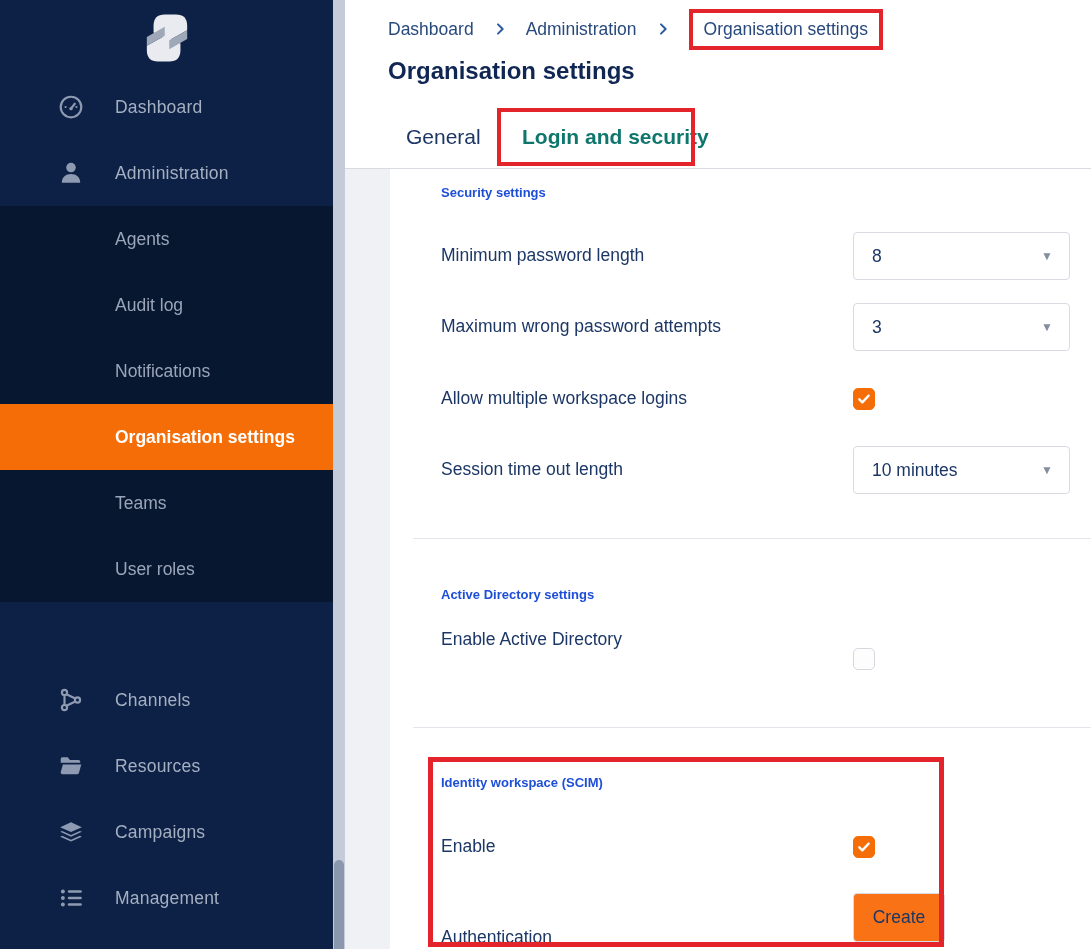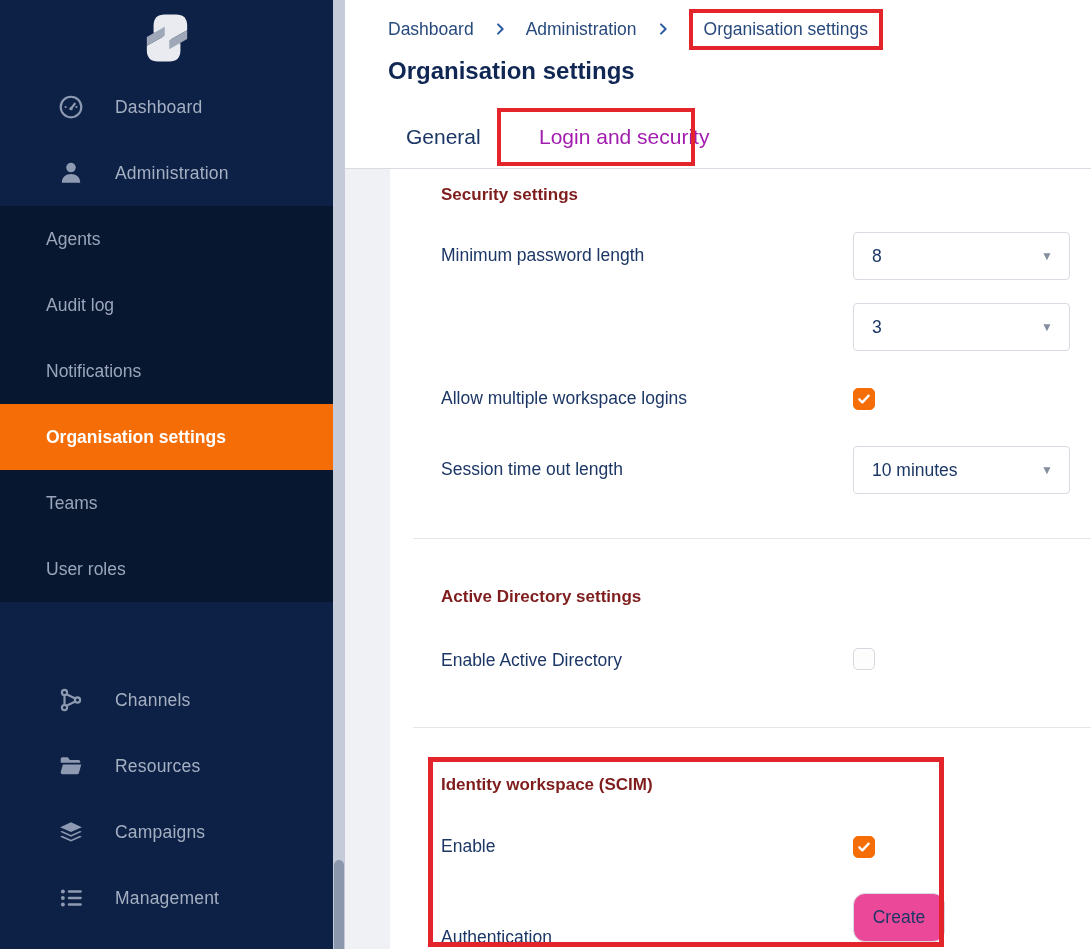--- a/index.html
+++ b/index.html
@@ -7,56 +7,56 @@
   body { font-family:"Liberation Sans", sans-serif; background:#ffffff; overflow:hidden; }
   .app { position:relative; width:1091px; height:949px; background:#ffffff; overflow:hidden; }
 
   
   .sidebar { position:absolute; left:0; top:0; width:333px; height:949px; background:#0C2145; }
   .logo { position:absolute; left:141px; top:10px; width:52px; height:56px; }
   .nav-item { position:absolute; left:0; width:333px; height:66px; display:flex; align-items:center; padding-left:57px; cursor:pointer; }
   .nav-icon { width:28px; height:28px; display:inline-flex; align-items:center; justify-content:center; color:#8E9AB1; flex:0 0 28px; }
   .nav-label { margin-left:30px; font-size:17.5px; color:#A5AFC2; letter-spacing:.2px; }
   .submenu { position:absolute; left:0; top:206px; width:333px; background:#07172F; }
-  .sub-item { height:66px; display:flex; align-items:center; padding-left:46px; font-size:17.5px; color:#9AA5BA; cursor:pointer; }
+  .sub-item { height:66px; display:flex; align-items:center; padding-left:115px; font-size:17.5px; color:#9AA5BA; cursor:pointer; }
   .sub-item.active { background:#F56D07; color:#ffffff; font-weight:700; }
 
   
   .side-scrollbar { position:absolute; left:333px; top:0; width:12px; height:949px; background:#C5CBD8; }
   .side-scrollbar .thumb { position:absolute; left:1px; top:860px; width:10px; height:110px; background:#8A97AD; border-radius:6px; }
 
   
   .header { position:absolute; left:345px; top:0; width:746px; height:169px; background:#ffffff; border-bottom:1px solid #D8DBE2; }
   .breadcrumb { position:absolute; left:43px; top:6px; height:46px; display:flex; align-items:center; gap:18px; font-size:17.5px; color:#28497C; }
   .crumb { cursor:pointer; }
   .crumb-sep { display:inline-flex; color:#2D5BA0; }
   .annot-inline { border:4px solid #E3242B; padding:6px 11px; }
   .page-title { position:absolute; left:43px; top:57px; font-size:24px; font-weight:700; color:#102754; }
   .tab { position:absolute; top:125px; font-size:21px; cursor:pointer; }
   .tab-general { left:61px; color:#1C3765; }
-  .tab-login { left:194px; color:#a21caf; font-weight:400; }
+  .tab-login { left:177px; color:#0f766e; font-weight:700; }
   .annot-tab { position:absolute; left:152px; top:108px; width:198px; height:58px; border:4px solid #E3242B; pointer-events:none; }
 
   
   .content { position:absolute; left:345px; top:169px; width:746px; height:780px; background:#EFF1F5; }
   .card { position:absolute; left:45px; top:0; width:701px; height:780px; background:#ffffff; }
-  .sec-heading { position:absolute; left:51px; font-size:17px; font-weight:700; color:#7f1d1d; }
+  .sec-heading { position:absolute; left:51px; font-size:13px; font-weight:700; color:#1d4ed8; }
   .row-label { position:absolute; left:51px; font-size:17.5px; color:#1C3765; }
   .divider { position:absolute; left:23px; width:678px; height:1px; background:#E3E6EB; }
 
   .select { position:absolute; left:463px; width:217px; height:48px; background:#ffffff; border:1px solid #D8DBE1; border-radius:4px; display:flex; align-items:center; justify-content:space-between; padding:0 16px 0 18px; cursor:pointer; }
   .select-value { font-size:17.5px; color:#1C3765; }
   .caret { color:#848E9F; font-size:12px; line-height:1; }
 
   .checkbox { position:absolute; left:463px; width:22px; height:22px; border:1.5px solid #D5D8DE; border-radius:5px; background:#FDFDFD; display:flex; align-items:center; justify-content:center; cursor:pointer; }
   .checkbox svg { display:none; }
   .checkbox.checked { background:#F56D07; border-color:#F56D07; }
   .checkbox.checked svg { display:block; }
 
-  .btn { position:absolute; left:463px; width:92px; height:49px; background:#ec4899; border:1px solid #D8DBE1; border-radius:12px; display:flex; align-items:center; justify-content:center; font-size:17.5px; color:#1C3765; cursor:pointer; }
+  .btn { position:absolute; left:463px; width:92px; height:49px; background:#f97316; border:1px solid #D8DBE1; border-radius:4px; display:flex; align-items:center; justify-content:center; font-size:17.5px; color:#1C3765; cursor:pointer; }
 
   .annot-scim { position:absolute; left:38px; top:588px; width:516px; height:190px; border:5px solid #E3242B; pointer-events:none; }
 </style>
 </head>
 <body>
 
 <div class="app">
 
   <aside class="sidebar">
     <div class="logo">
@@ -194,20 +194,21 @@
     <div class="card">
 
       <h2 class="sec-heading" style="top:16px">Security settings</h2>
 
       <div class="row-label" style="top:76px">Minimum password length</div>
       <div class="select" style="top:63px">
         <span class="select-value">8</span>
         <span class="caret">▼</span>
       </div>
 
+      <div class="row-label" style="top:147px">Maximum wrong password attempts</div>
       <div class="select" style="top:134px">
         <span class="select-value">3</span>
         <span class="caret">▼</span>
       </div>
 
       <div class="row-label" style="top:219px">Allow multiple workspace logins</div>
       <div class="checkbox checked" style="top:219px">
         <svg viewBox="0 0 24 24" width="16" height="16" fill="none" stroke="#ffffff" stroke-width="3.5" stroke-linecap="round" stroke-linejoin="round">
             <path d="M5 12.5l4.5 4.5L19 7"></path>
           </svg>
@@ -215,21 +216,21 @@
 
       <div class="row-label" style="top:290px">Session time out length</div>
       <div class="select" style="top:277px">
         <span class="select-value">10 minutes</span>
         <span class="caret">▼</span>
       </div>
 
       <div class="divider" style="top:369px"></div>
 
       <h2 class="sec-heading" style="top:418px">Active Directory settings</h2>
-      <div class="row-label" style="top:481px">Enable Active Directory</div>
+      <div class="row-label" style="top:460px">Enable Active Directory</div>
       <div class="checkbox" style="top:479px">
         
       </div>
 
       <div class="divider" style="top:558px"></div>
 
       <h2 class="sec-heading" style="top:606px">Identity workspace (SCIM)</h2>
       <div class="row-label" style="top:667px">Enable</div>
       <div class="checkbox checked" style="top:667px">
         <svg viewBox="0 0 24 24" width="16" height="16" fill="none" stroke="#ffffff" stroke-width="3.5" stroke-linecap="round" stroke-linejoin="round">

